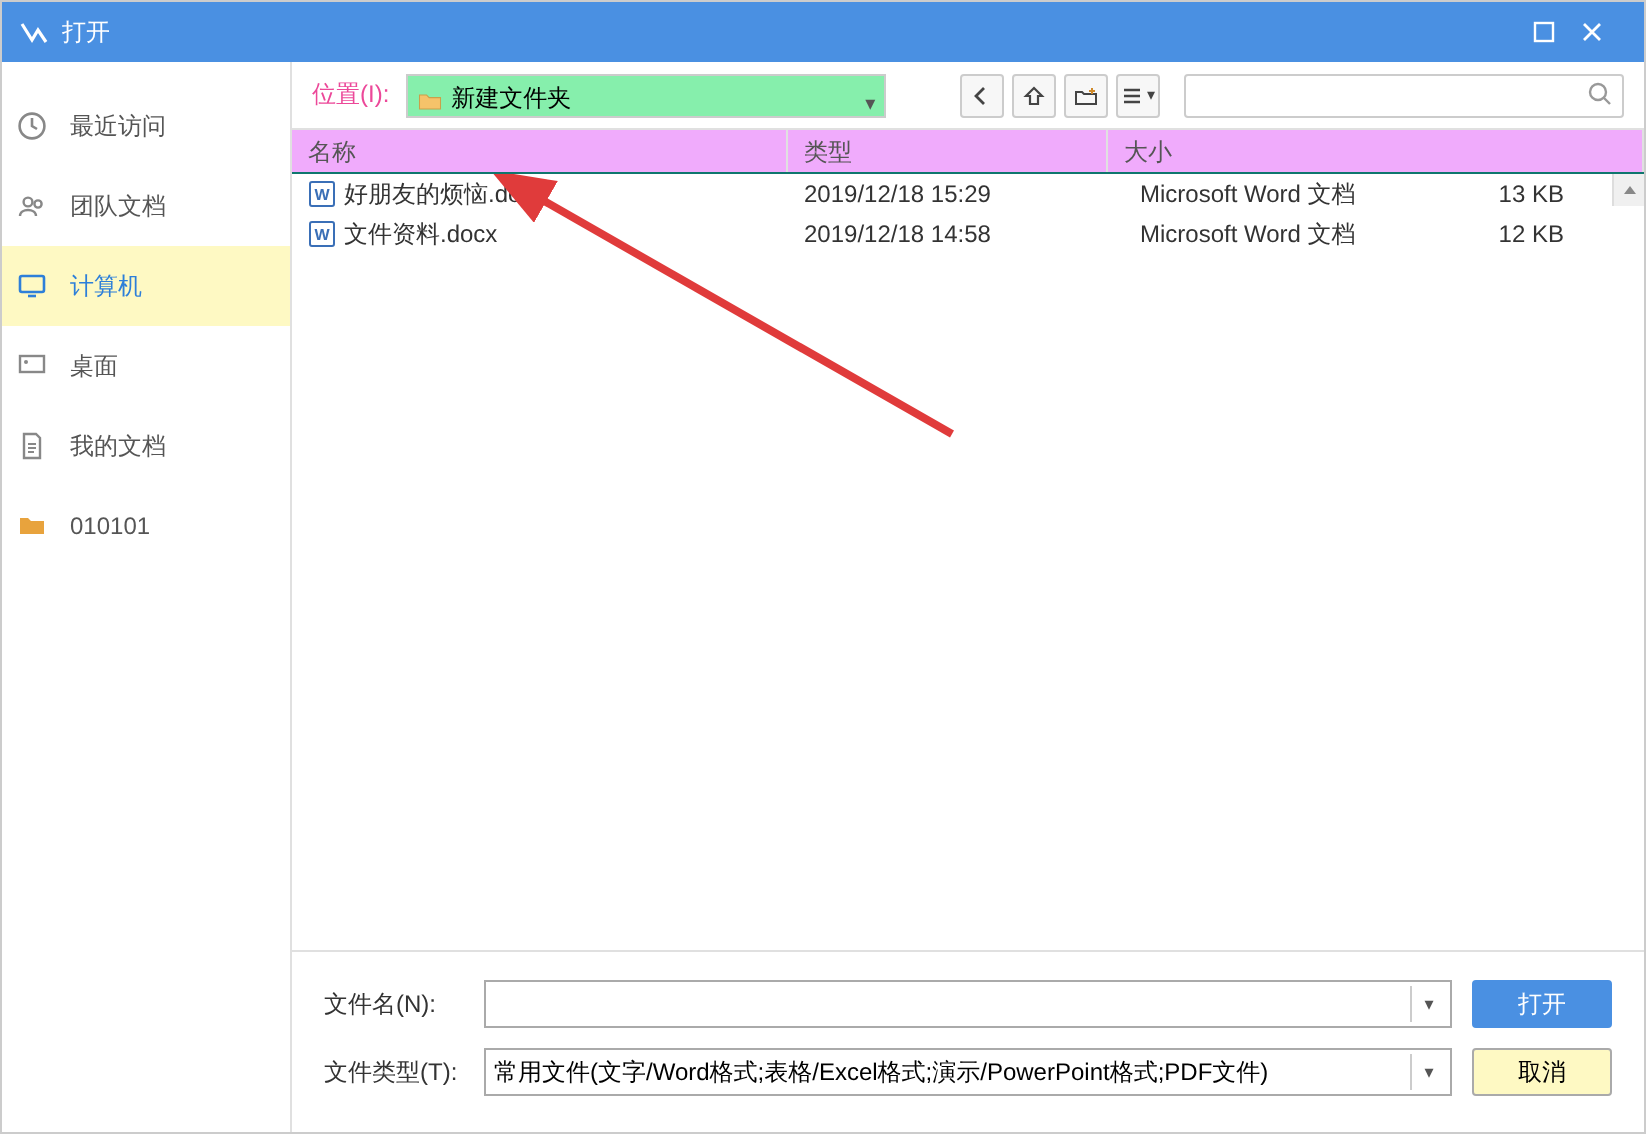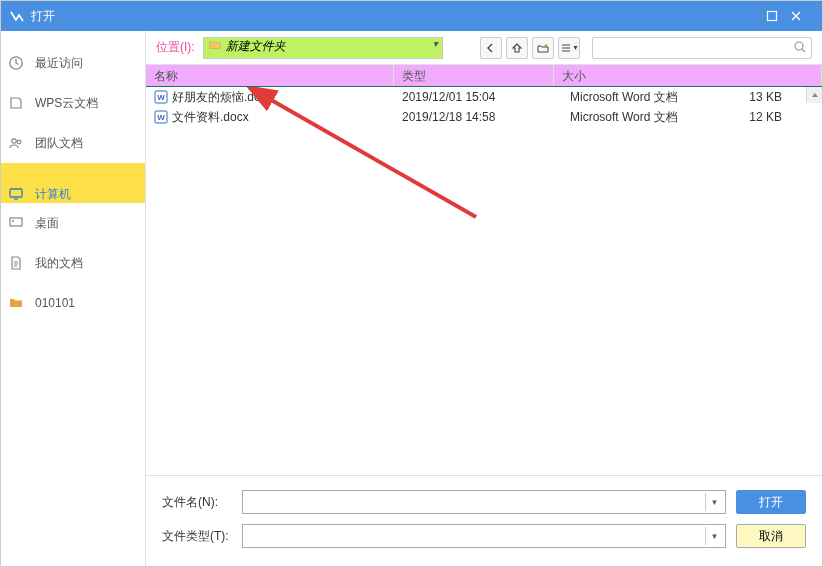--- a/index.html
+++ b/index.html
@@ -4,27 +4,27 @@
 <style>
   * { box-sizing: border-box; margin: 0; padding: 0; font-family: "Microsoft YaHei", Arial, sans-serif; }
   body { width: 823px; height: 567px; background: #fff; overflow: hidden; position: relative; border:1px solid #ccc;}
   .titlebar { height: 30px; background: #4a90e2; display: flex; align-items: center; color: #fff; font-size: 12px; padding: 0 8px; }
   .titlebar .logo { width:16px; height:16px; margin-right:6px; display:flex; align-items:center; justify-content:center;}
   .titlebar .title { flex:1; }
   .titlebar .winbtn { width:24px; text-align:center; cursor:pointer; font-size:14px;}
   .main { display:flex; height:537px; }
   .sidebar { width:145px; border-right:1px solid #e0e0e0; padding-top:12px; }
   .side-item { display:flex; align-items:center; height:40px; padding-left:6px; font-size:12px; color:#555; cursor:pointer; }
-  .side-item.active { background:#fde047; color:#2d7fd9;align-items:flex-end; }
+  .side-item.active { background:#fef9c3; color:#2d7fd9; }
   .side-item .icon { width:18px; height:18px; margin-right:10px; display:flex; align-items:center; justify-content:center; color:#888;}
   .side-item.active .icon { color:#2d7fd9;}
   .content { flex:1; display:flex; flex-direction:column; }
   .toolbar { height:34px; display:flex; align-items:center; padding:0 10px; font-size:12px; gap:4px; border-bottom:1px solid #e0e0e0;}
   .toolbar .loc-label { color:#ec4899; margin-right:4px;}
-  .toolbar .path-wrap{ display:flex; align-items:flex-start; border:1px solid #ccc; background:#bef264; height:22px; padding:0 4px; width:240px; font-size:12px; position:relative;font-style:italic;}
+  .toolbar .path-wrap{ display:flex; align-items:flex-end; border:1px solid #ccc; background:#86efac; height:22px; padding:0 4px; width:240px; font-size:12px; position:relative;}
   .toolbar .path-wrap .arrow{ margin-left:auto; font-size:10px; color:#555;}
   .toolbar .spacer{ flex:1;}
   .toolbar .tbtn{ width:22px; height:22px; border:1px solid #ccc; background:#f7f7f7; display:flex; align-items:center; justify-content:center; font-size:11px; color:#444; cursor:pointer; border-radius:2px;}
   .toolbar .search{ width:220px; height:22px; border:1px solid #ccc; border-radius:2px; margin-left:8px; padding:0 22px 0 6px; font-size:12px; position:relative;}
   .toolbar .search .mag{ position:absolute; right:4px; top:2px; color:#999;}
   .columns { display:flex; height:22px; background:#f0abfc; border-bottom:1px solid #0f766e; font-size:12px; color:#555;}
   .columns div{ padding:3px 8px; border-right:1px solid #e0e0e0;}
   .col-name{ width:248px;}
   .col-date{ width:168px;}
   .col-type{ width:160px;}
@@ -76,28 +76,20 @@
           <svg width="16" height="16" viewBox="0 0 16 16">
             <circle cx="8" cy="8" r="6.2" fill="none" stroke="currentColor" stroke-width="1.3"></circle>
             <path d="M8 4 V8 L10.5 9.5" stroke="currentColor" stroke-width="1.3" fill="none"></path>
           </svg>
         </span>
       <span>最近访问</span>
     </div>
     <div class="side-item">
       <span class="icon">
           <svg width="16" height="16" viewBox="0 0 16 16">
-            <path d="M3 3 h8 l2 2 v8 h-10z M3 3 v10" fill="none" stroke="currentColor" stroke-width="1.2"></path>
-          </svg>
-        </span>
-      <span>WPS云文档</span>
-    </div>
-    <div class="side-item">
-      <span class="icon">
-          <svg width="16" height="16" viewBox="0 0 16 16">
             <circle cx="6" cy="6" r="2.2" fill="none" stroke="currentColor" stroke-width="1.2"></circle>
             <circle cx="11" cy="7" r="1.8" fill="none" stroke="currentColor" stroke-width="1.2"></circle>
             <path d="M2 13c0-2 2-3 4-3s4 1 4 3" fill="none" stroke="currentColor" stroke-width="1.2"></path>
           </svg>
         </span>
       <span>团队文档</span>
     </div>
     <div class="side-item active">
       <span class="icon">
           <svg width="16" height="16" viewBox="0 0 16 16">
@@ -196,21 +188,21 @@
       <div class="row">
         <div class="c-name">
           <span class="word-icon">
               <svg width="14" height="14" viewBox="0 0 14 14">
                 <rect x="1" y="1" width="12" height="12" rx="1" fill="#fff" stroke="#3a6fb7" stroke-width="1"></rect>
                 <text x="7" y="10" font-size="8" text-anchor="middle" fill="#3a6fb7" font-weight="bold">W</text>
               </svg>
             </span>
           <span>好朋友的烦恼.docx</span>
         </div>
-        <div class="c-date">2019/12/01 15:04</div>
+        <div class="c-date">2019/12/18 15:29</div>
         <div class="c-type">Microsoft Word 文档</div>
         <div class="c-size">13 KB</div>
       </div>
 
       <div class="row">
         <div class="c-name">
           <span class="word-icon">
               <svg width="14" height="14" viewBox="0 0 14 14">
                 <rect x="1" y="1" width="12" height="12" rx="1" fill="#fff" stroke="#3a6fb7" stroke-width="1"></rect>
                 <text x="7" y="10" font-size="8" text-anchor="middle" fill="#3a6fb7" font-weight="bold">W</text>
@@ -238,19 +230,20 @@
         <label>文件名(N):</label>
         <div class="input">
           <span></span>
           <span class="dd">▾</span>
         </div>
         <button class="btn primary">打开</button>
       </div>
       <div class="form-row">
         <label>文件类型(T):</label>
         <div class="input">
+          <span style="white-space:nowrap; overflow:hidden;">常用文件(文字/Word格式;表格/Excel格式;演示/PowerPoint格式;PDF文件)</span>
           <span class="dd">▾</span>
         </div>
         <button class="btn">取消</button>
       </div>
     </div>
   </div>
 </div>
 
 </body></html>

